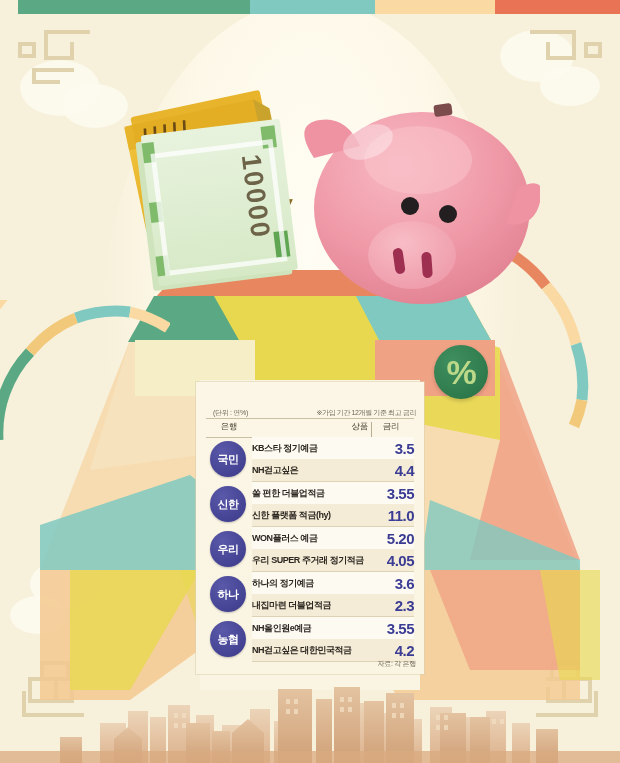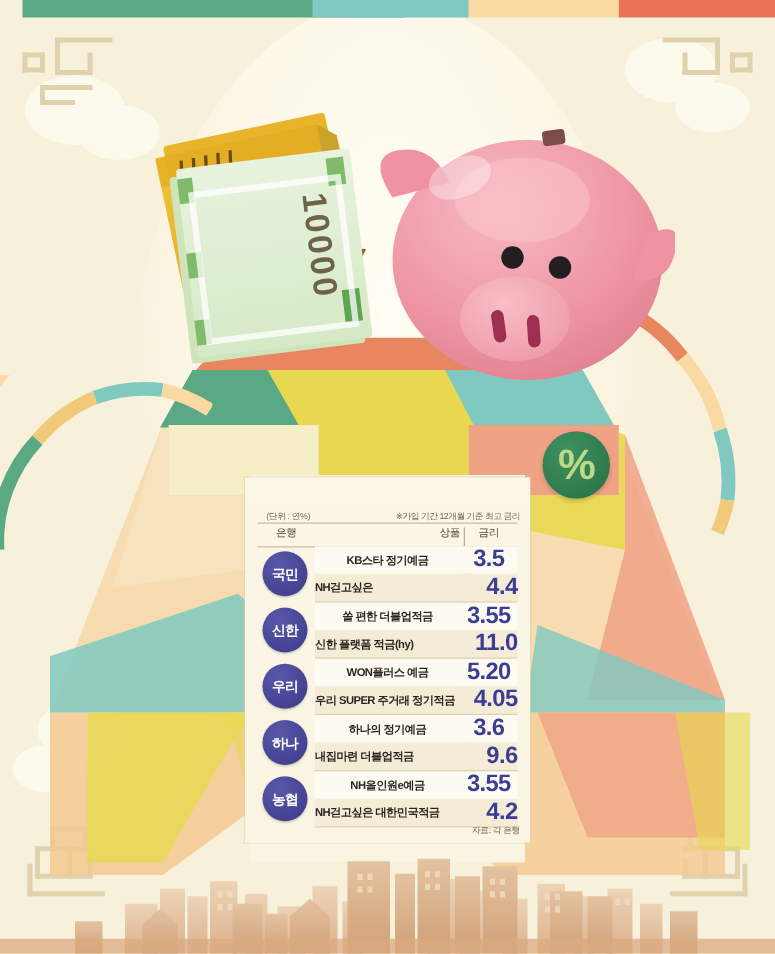--- a/index.html
+++ b/index.html
@@ -68,22 +68,22 @@
   table.rates th.h-bank{width:46px;}
   table.rates th.h-prod{text-align:right;padding-left:8px;}
   table.rates th.h-rate{width:46px;}
   .hdr-rule{position:absolute;left:10px;top:36px;width:208px;height:1px;background:#c9bfa2;}
   .hdr-rule2{position:absolute;left:10px;top:55px;width:208px;height:1px;background:#c9bfa2;}
   .vrule{position:absolute;left:175px;top:40px;width:1px;height:230px;background:#b9ae92;}
 
   table.rates td{padding:0;height:22px;vertical-align:middle;}
   td.bankcell{width:46px;position:relative;}
   td.prod{font-size:9px;color:#2b2620;letter-spacing:-.45px;padding-left:8px;white-space:nowrap;font-weight:600;}
-  td.rate{font-size:19px;font-weight:700;color:#3b3c94;text-align:right;padding-right:7px;letter-spacing:-.5px;}
-  tr.rowA td.prod,tr.rowA td.rate{background:#fdfaf1;text-align:center;}
+  td.rate{font-size:15px;font-weight:700;color:#3b3c94;text-align:right;padding-right:7px;letter-spacing:-.5px;}
+  tr.rowA td.prod,tr.rowA td.rate{background:#fdfaf1;}
   tr.rowB td.prod,tr.rowB td.rate{background:#f4ecd7;}
   tr.grpend td{border-bottom:1px solid #ddd2b4;}
 
   .badge{position:absolute;left:4px;top:50%;transform:translateY(-50%);
     width:36px;height:36px;border-radius:50%;
     background:radial-gradient(circle at 35% 28%,#5a58a8 0%,#474596 60%,#3b3a86 100%);
     box-shadow:0 1px 2px rgba(0,0,0,.22);
     display:flex;align-items:center;justify-content:center;}
   .badge span{color:#fff;font-size:11px;font-weight:700;letter-spacing:-.6px;}
 </style>
@@ -344,21 +344,21 @@
             <td class="bankcell" rowspan="2">
               <div class="badge">
                 <span>하나</span>
               </div>
             </td>
             <td class="prod">하나의 정기예금</td>
             <td class="rate">3.6</td>
           </tr>
           <tr class="rowB grpend">
             <td class="prod">내집마련 더블업적금</td>
-            <td class="rate">9.6</td>
+            <td class="rate">2.3</td>
           </tr>
           <tr class="rowA">
             <td class="bankcell" rowspan="2">
               <div class="badge">
                 <span>농협</span>
               </div>
             </td>
             <td class="prod">NH올인원e예금</td>
             <td class="rate">3.55</td>
           </tr>

